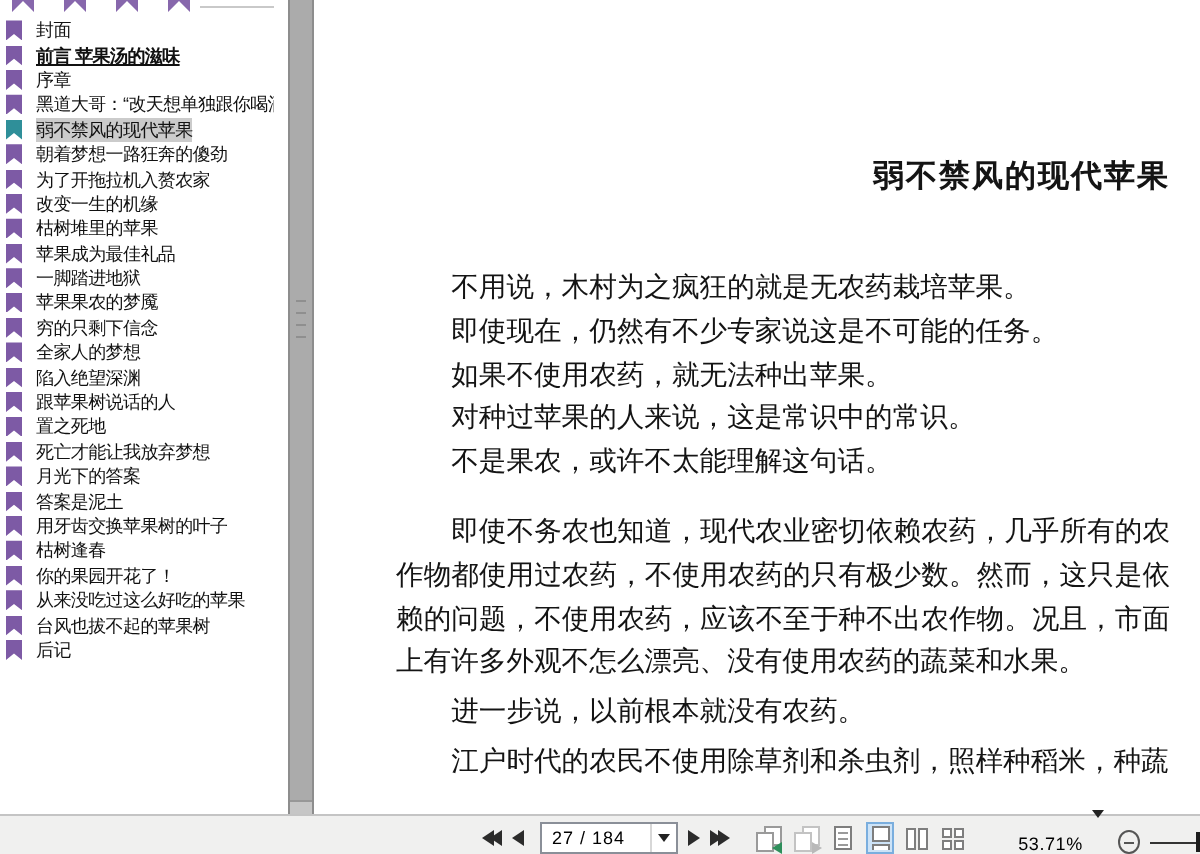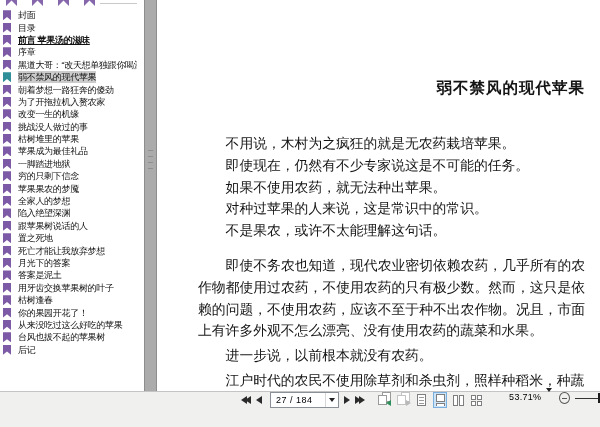--- a/index.html
+++ b/index.html
@@ -30,22 +30,22 @@
   
   .doc { position:absolute; left:157px; top:0; right:0; height:407px; background:#fff; overflow:hidden;
       font-family:"DejaVu Serif", serif; color:#141414; }
   .doc-title { margin-top:78px; padding-right:15px; text-align:right; font-size:15.5px; font-weight:bold; letter-spacing:1px; }
   .doc-body { margin:34px 0 0 41px; width:387px; font-size:13.8px; line-height:21.8px; text-align:justify;font-family:Liberation Serif, serif; }
   .doc-body p { text-indent:2em; }
   .doc-body p:nth-child(6) { margin-top:13px; }
   .doc-body p:nth-child(7), .doc-body p:nth-child(8) { margin-top:3px; }
 
   
-  .statusbar { position:absolute; left:0; right:0; bottom:0; height:36px; background:var(--statusbar-bg);
-      border-top:1px solid #c4c4c4; display:flex; align-items:flex-start; padding-left:242px; }
+  .statusbar { position:absolute; left:0; right:0; bottom:0; height:20px; background:var(--statusbar-bg);
+      border-top:1px solid #c4c4c4; display:flex; align-items:flex-end; padding-left:242px; }
   .sbtn { display:flex; align-items:center; justify-content:center; height:16px; cursor:pointer; }
   .tri { width:0; height:0; border-top:4px solid transparent; border-bottom:4px solid transparent; }
   .tri.l { border-right:6px solid #2b2b2b; } .tri.r { border-left:6px solid #2b2b2b; }
   .dbl { display:flex; } .dbl > span { margin:0 -1px; }
   .combo { width:78px; height:16px; margin:0 5px 0 8px; background:#fff; border:1px solid #8a8f98;
       display:flex; align-items:center; font-size:9px; color:#000; cursor:default; }
   .combo .val { flex:1; padding-left:5px; letter-spacing:.5px; }
   .combo .drop { width:13px; height:100%; display:flex; align-items:center; justify-content:center; border-left:1px solid #d7d7d7; cursor:pointer; }
   .caret { width:0; height:0; border-left:3.5px solid transparent; border-right:3.5px solid transparent; border-top:4px solid #222; }
   .gap6 { margin-left:6px; } .gap10 { margin-left:10px; } .gap14 { margin-left:14px; }
@@ -84,24 +84,20 @@
     <span class="tb-frag" style="left:84px"></span>
     <span class="tb-line"></span>
   </div>
   <div class="bm-list">
       <div class="bm-row">
         <span class="bm-icon"></span>
         <span class="bm-label">封面</span>
       </div>
       <div class="bm-row">
         <span class="bm-icon"></span>
-        <span class="bm-label">目录</span>
-      </div>
-      <div class="bm-row">
-        <span class="bm-icon"></span>
         <span class="bm-label u">前言 苹果汤的滋味</span>
       </div>
       <div class="bm-row">
         <span class="bm-icon"></span>
         <span class="bm-label">序章</span>
       </div>
       <div class="bm-row">
         <span class="bm-icon"></span>
         <span class="bm-label">黑道大哥：“改天想单独跟你喝酒”</span>
       </div>
@@ -116,41 +112,37 @@
       <div class="bm-row">
         <span class="bm-icon"></span>
         <span class="bm-label">为了开拖拉机入赘农家</span>
       </div>
       <div class="bm-row">
         <span class="bm-icon"></span>
         <span class="bm-label">改变一生的机缘</span>
       </div>
       <div class="bm-row">
         <span class="bm-icon"></span>
-        <span class="bm-label">挑战没人做过的事</span>
-      </div>
-      <div class="bm-row">
-        <span class="bm-icon"></span>
         <span class="bm-label">枯树堆里的苹果</span>
       </div>
       <div class="bm-row">
         <span class="bm-icon"></span>
         <span class="bm-label">苹果成为最佳礼品</span>
       </div>
       <div class="bm-row">
         <span class="bm-icon"></span>
         <span class="bm-label">一脚踏进地狱</span>
       </div>
       <div class="bm-row">
         <span class="bm-icon"></span>
+        <span class="bm-label">苹果果农的梦魇</span>
+      </div>
+      <div class="bm-row">
+        <span class="bm-icon"></span>
         <span class="bm-label">穷的只剩下信念</span>
-      </div>
-      <div class="bm-row">
-        <span class="bm-icon"></span>
-        <span class="bm-label">苹果果农的梦魇</span>
       </div>
       <div class="bm-row">
         <span class="bm-icon"></span>
         <span class="bm-label">全家人的梦想</span>
       </div>
       <div class="bm-row">
         <span class="bm-icon"></span>
         <span class="bm-label">陷入绝望深渊</span>
       </div>
       <div class="bm-row">

